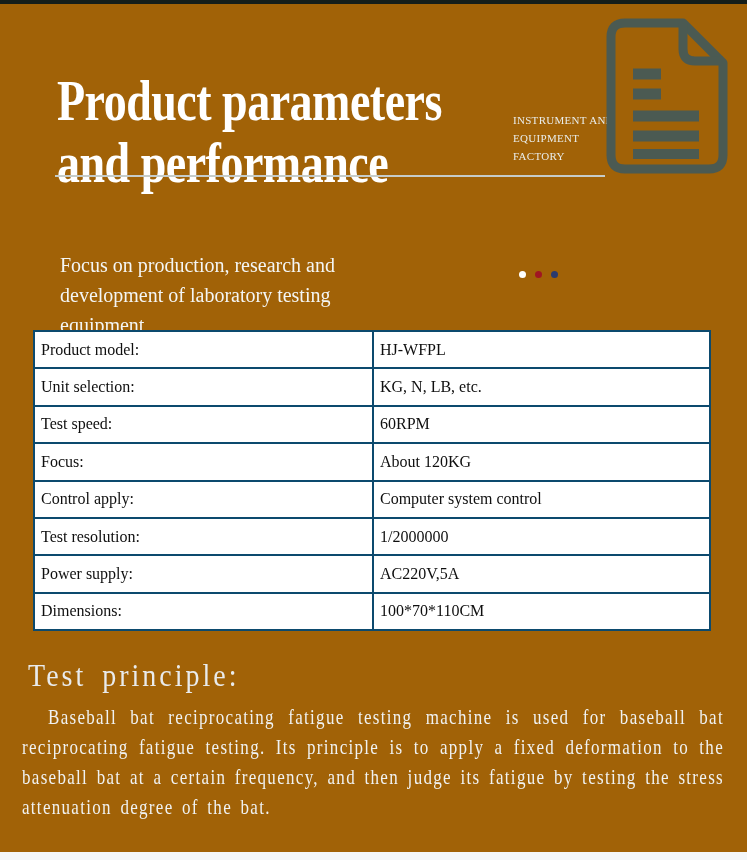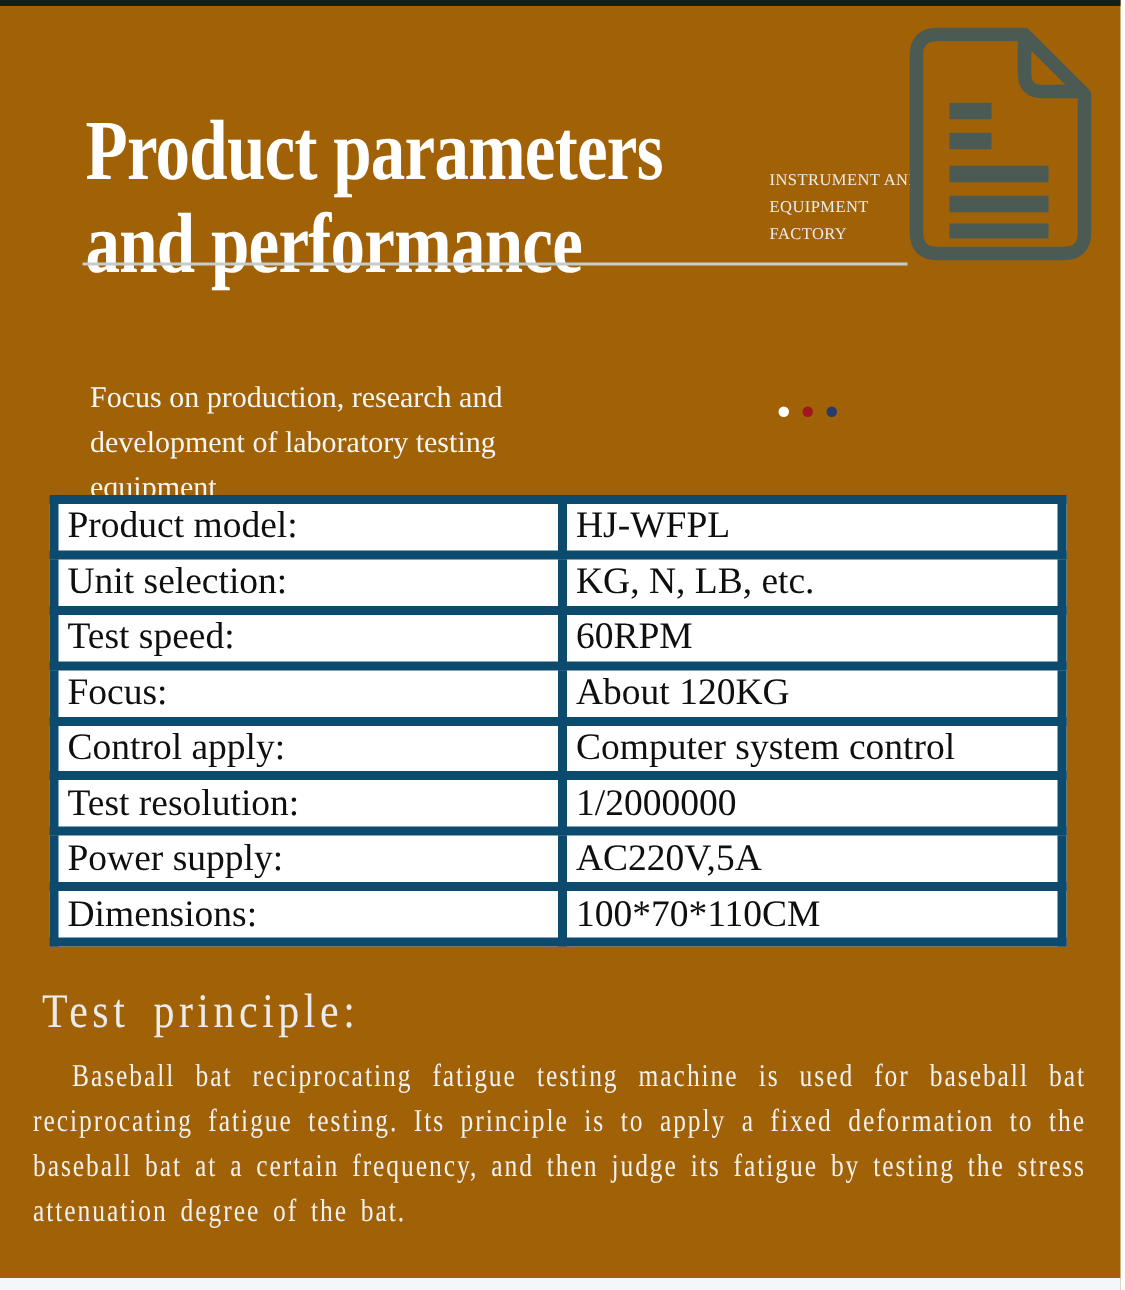--- a/index.html
+++ b/index.html
@@ -46,22 +46,22 @@
   .dot-white{background:#ffffff;}
   .dot-red{background:#a01622;}
   .dot-blue{background:#2a3a6e;}
   table.params{
     position:absolute;left:33px;top:330px;
     width:678px;height:301px;
     border-collapse:collapse;table-layout:fixed;
     background:#ffffff;
   }
   table.params td{
-    border:6px solid #0c4a6e;
-    font-size:25px;color:#0f0f0f;
+    border:2px solid #0c4a6e;
+    font-size:16px;color:#0f0f0f;
     padding:0 4px 0 6px;
     overflow:hidden;white-space:nowrap;
   }
   table.params col.c1{width:339px;}
   .principle-heading{
     position:absolute;left:28px;top:657px;margin:0;
     color:#e9ebec;font-size:28px;font-weight:400;
     letter-spacing:3px;word-spacing:6px;
     transform:scaleY(1.15);transform-origin:0 0;
     white-space:nowrap;

